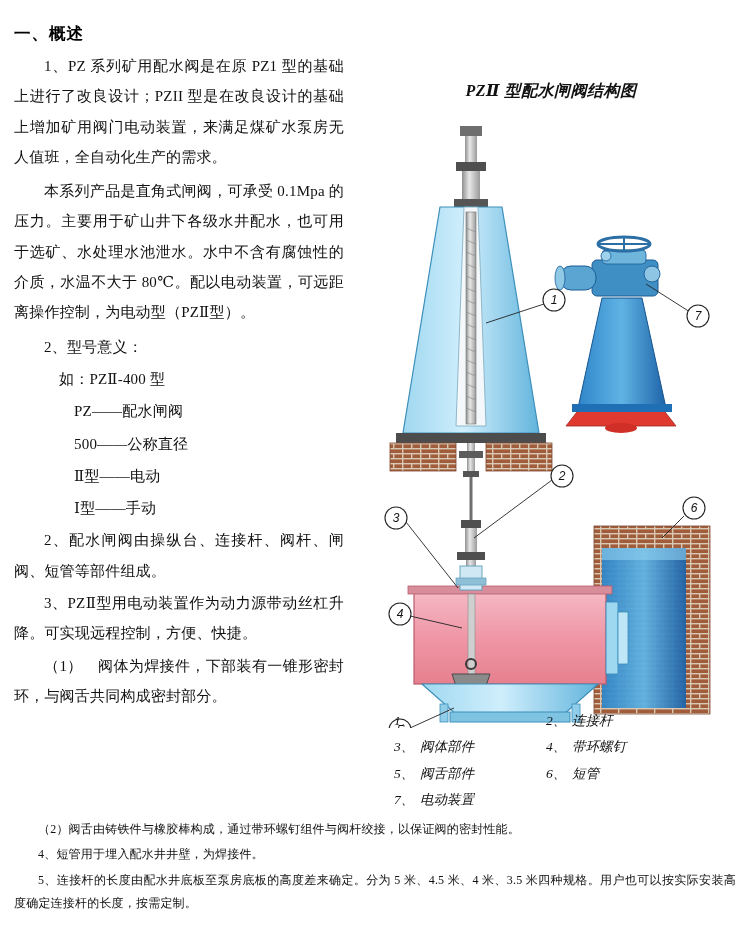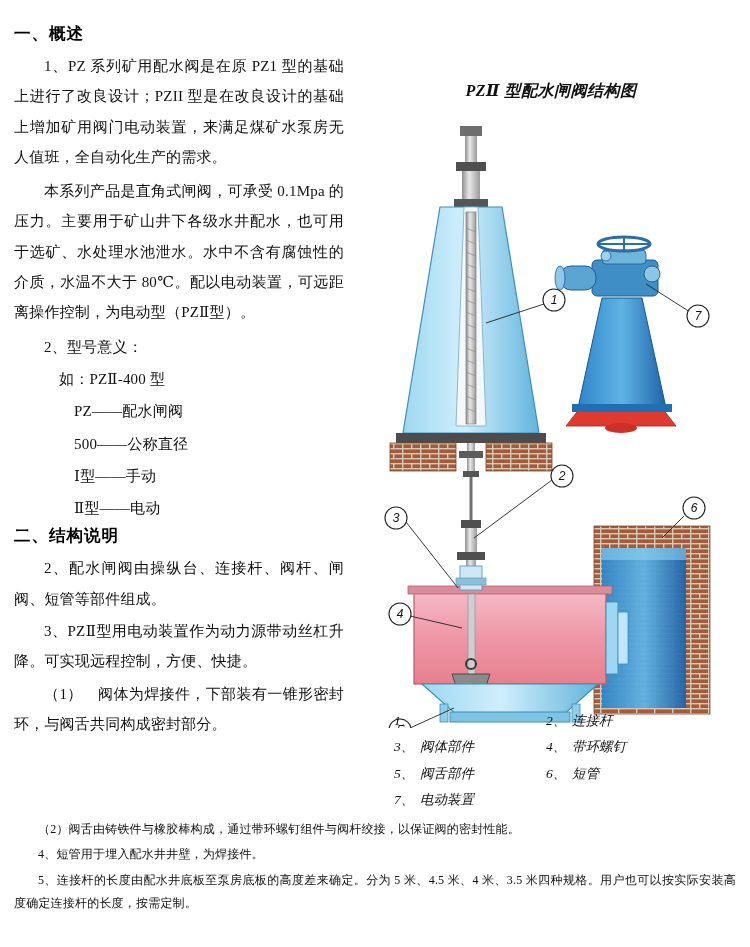--- a/index.html
+++ b/index.html
@@ -114,24 +114,23 @@
 
       <p class="p indent2">1、PZ 系列矿用配水阀是在原 PZ1 型的基础上进行了改良设计；PZII 型是在改良设计的基础上增加矿用阀门电动装置，来满足煤矿水泵房无人值班，全自动化生产的需求。</p>
 
       <p class="p indent2 gap-s">本系列产品是直角式闸阀，可承受 0.1Mpa 的压力。主要用于矿山井下各级水井配水，也可用于选矿、水处理水池泄水。水中不含有腐蚀性的介质，水温不大于 80℃。配以电动装置，可远距离操作控制，为电动型（PZⅡ型）。</p>
 
       <p class="p indent2 gap-s">2、型号意义：</p>
 
       <p class="p indent3">如：PZⅡ-400 型</p>
       <p class="p indent4">PZ——配水闸阀</p>
       <p class="p indent4">500——公称直径</p>
+      <p class="p indent4">Ⅱ型——电动</p>
       <p class="p indent4">Ⅰ型——手动</p>
-      <p class="p indent4">Ⅱ型——电动</p>
-
-      <h2 class="section-head gap-l">二、结构说明</h2>
+
 
       <p class="p indent2">2、配水闸阀由操纵台、连接杆、阀杆、闸阀、短管等部件组成。</p>
       <p class="p indent2">3、PZⅡ型用电动装置作为动力源带动丝杠升降。可实现远程控制，方便、快捷。</p>
       <p class="p indent2">（1）　阀体为焊接件，下部装有一锥形密封环，与阀舌共同构成密封部分。</p>
     </div>
 
     <div class="col-right">
 
       <div class="fig-title">PZⅡ 型配水闸阀结构图</div>
 

